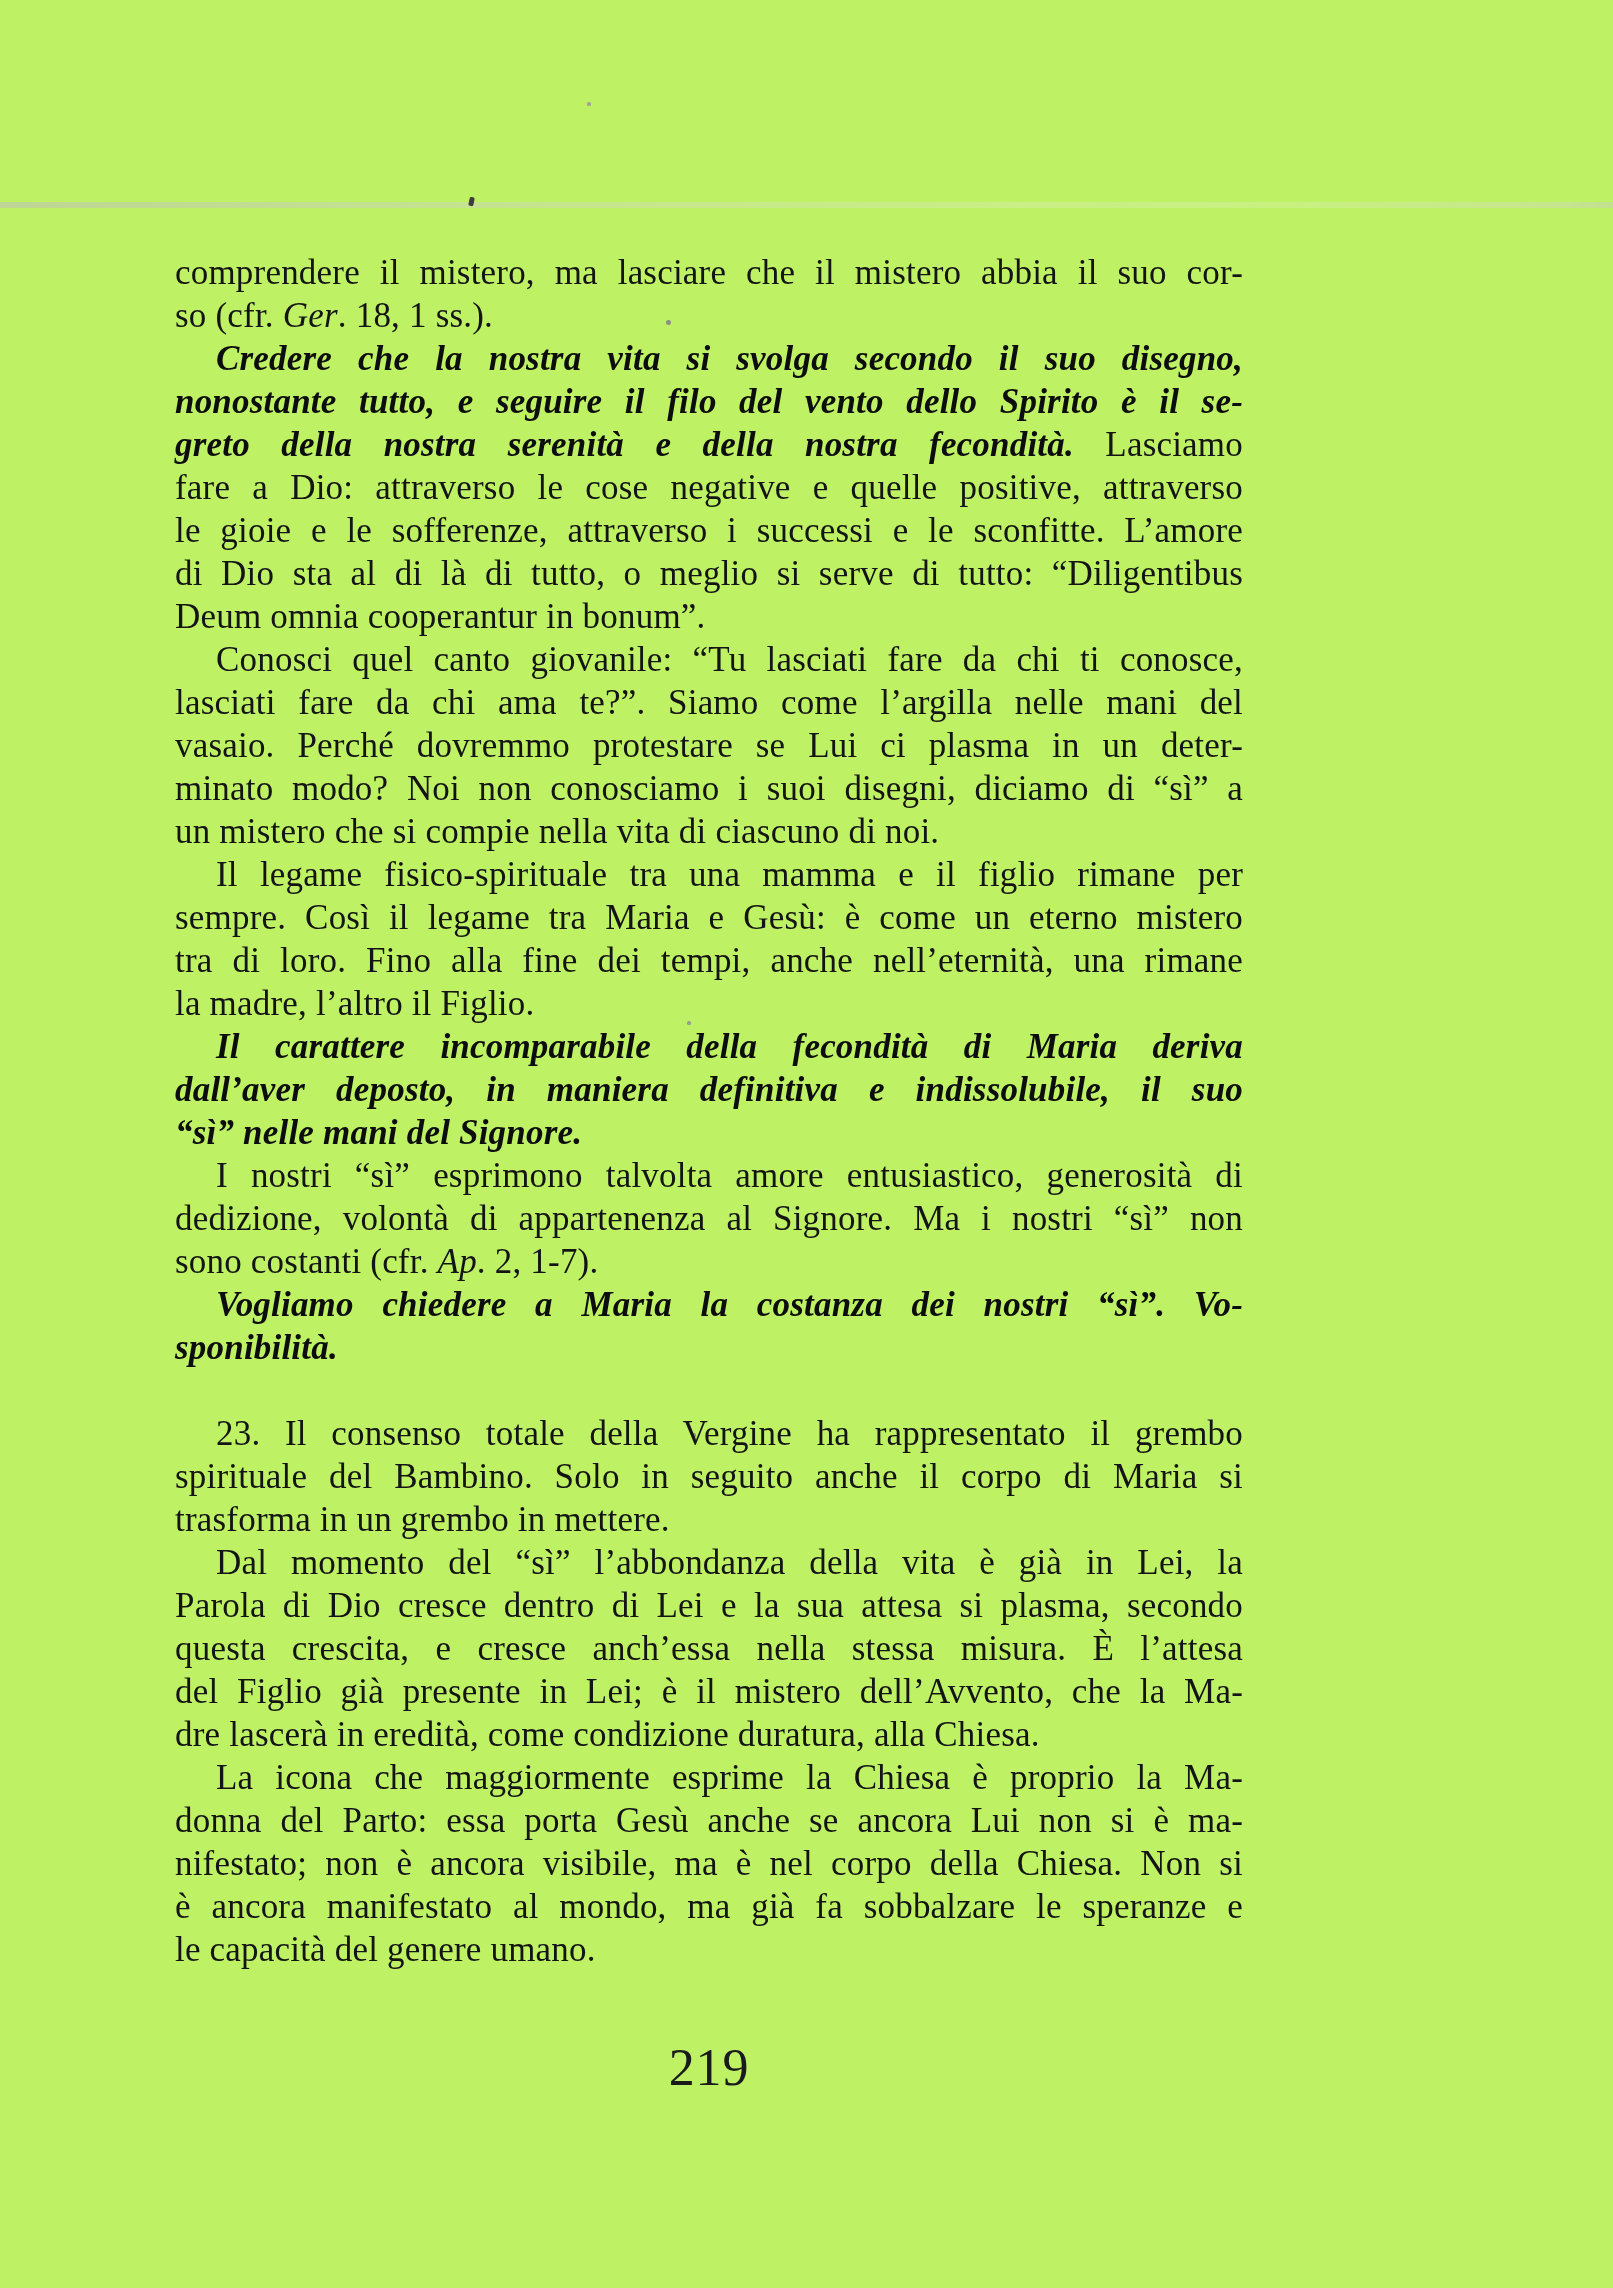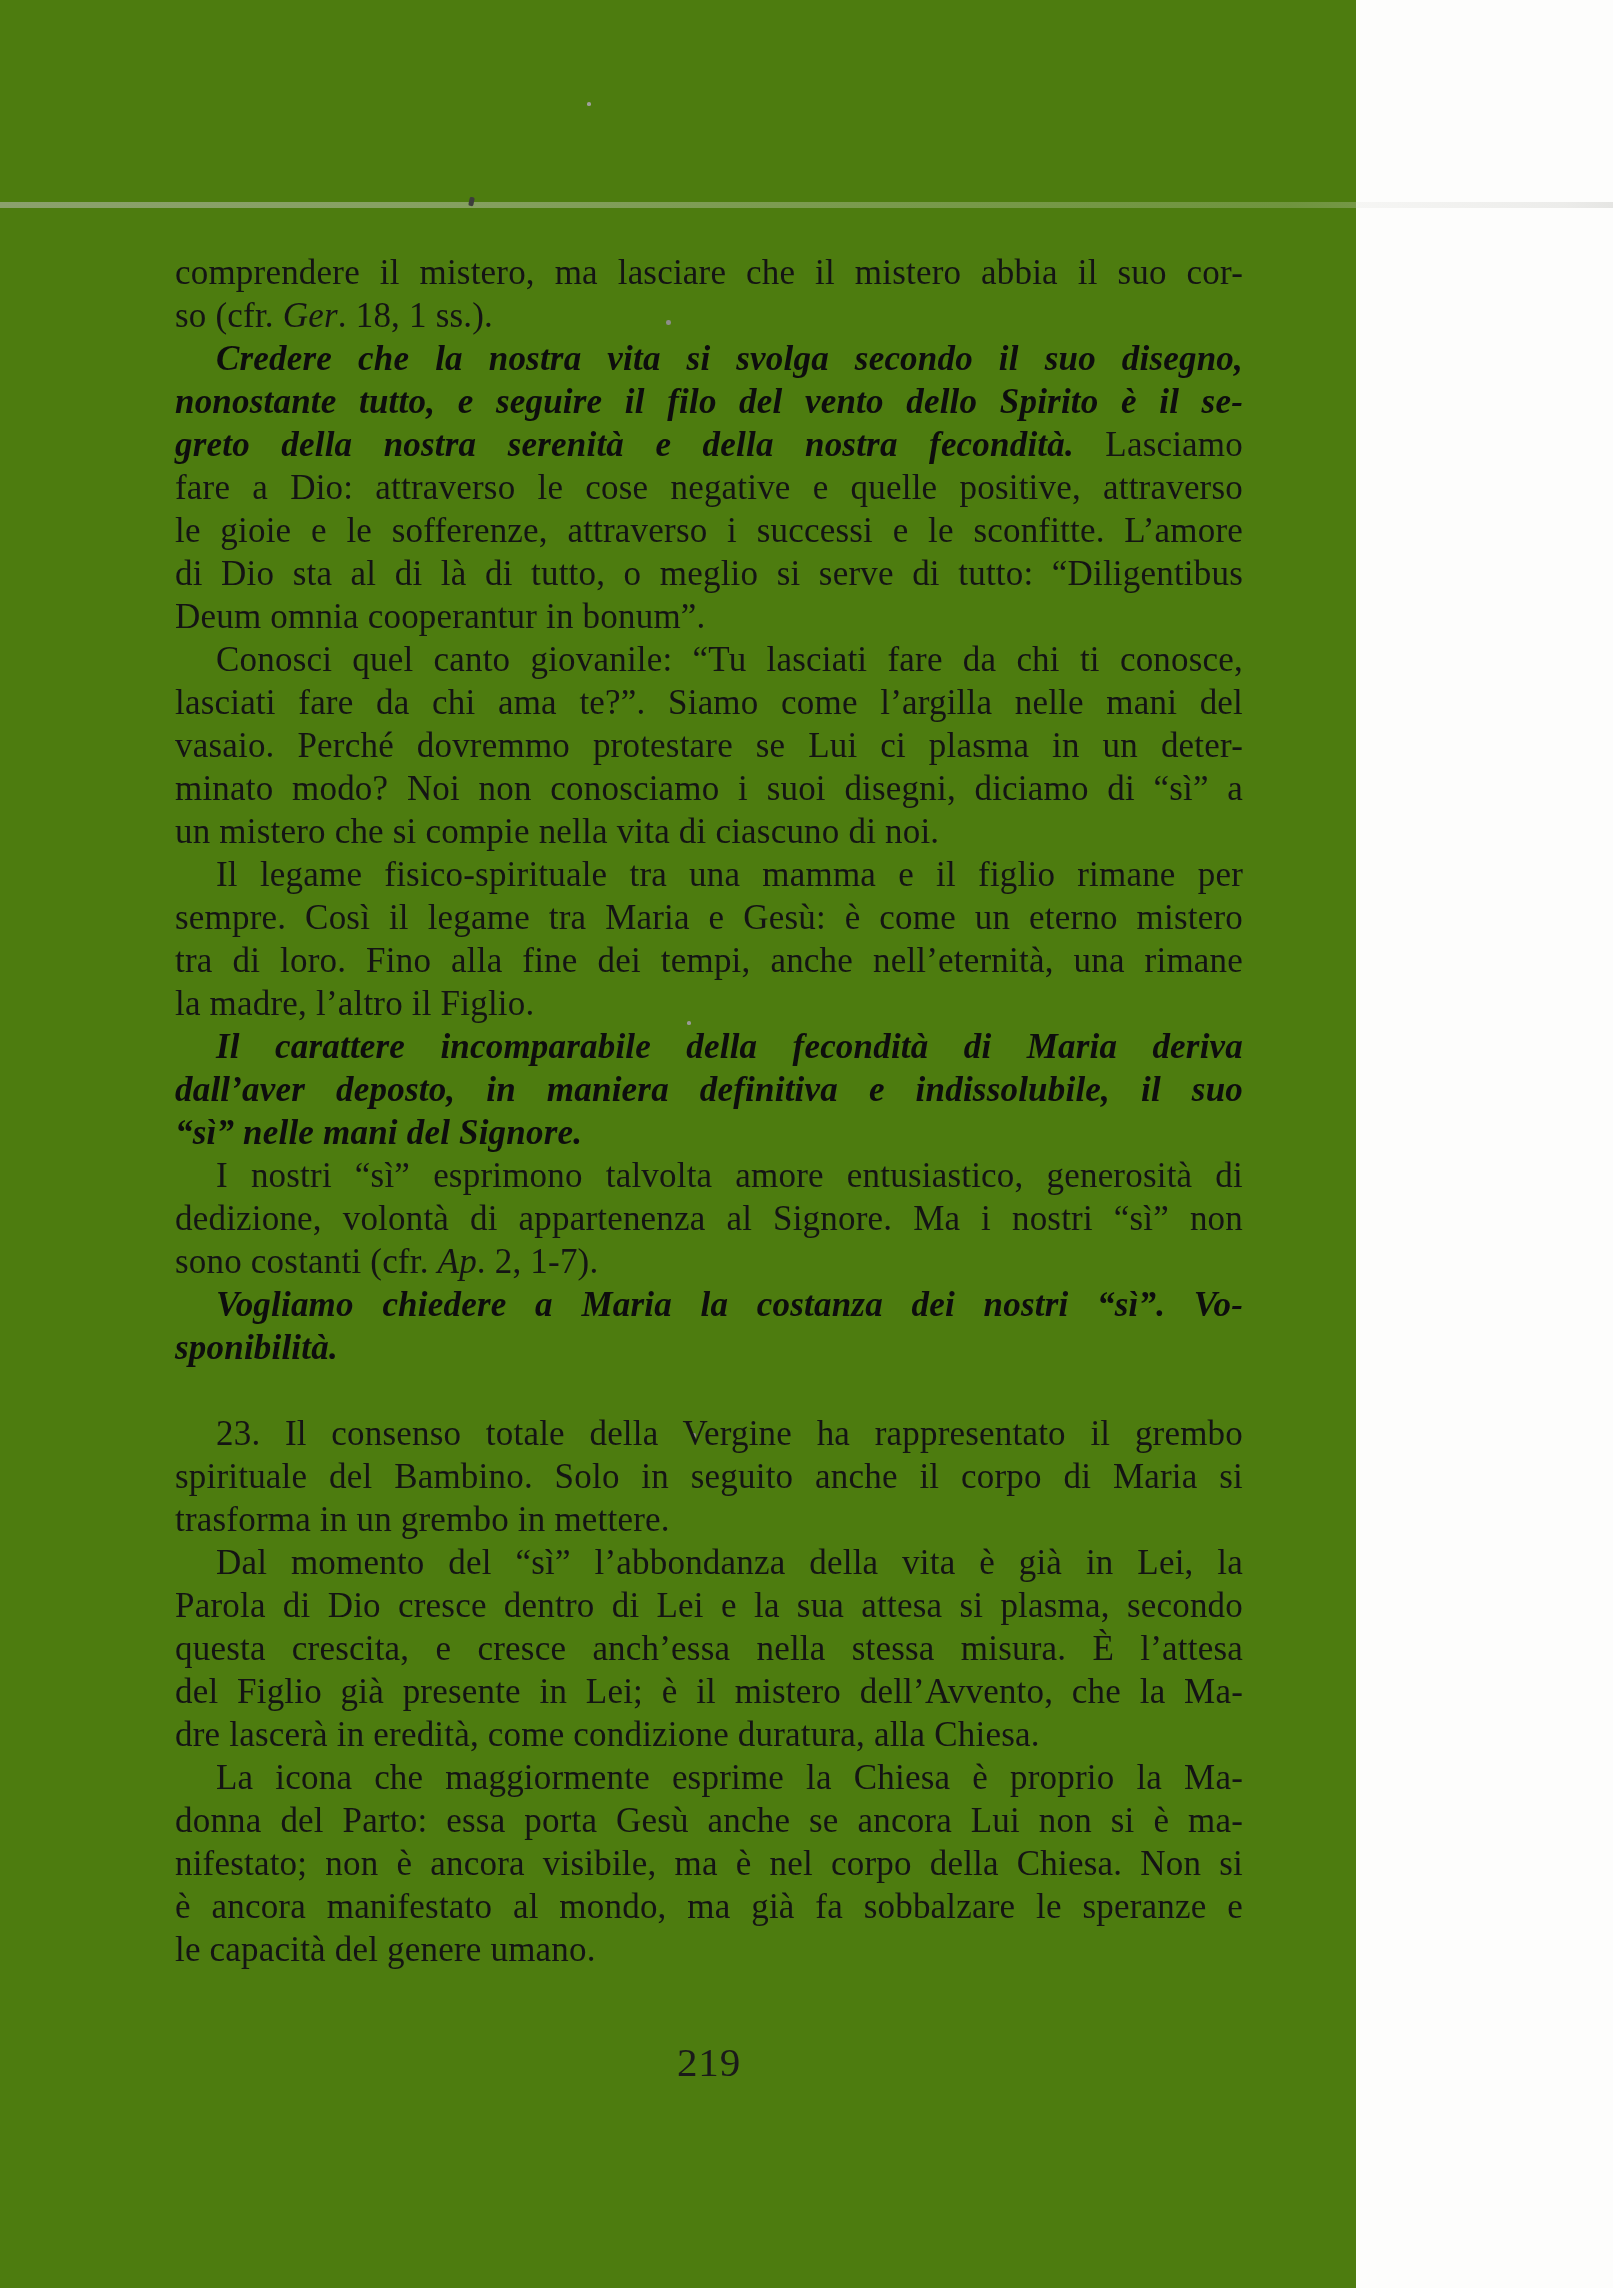--- a/index.html
+++ b/index.html
@@ -5,23 +5,23 @@
   * { margin: 0; padding: 0; box-sizing: border-box; }
   html, body {
     width: 1613px;
     height: 2289px;
     background: #fdfdfc;
     font-family: "Liberation Serif", "DejaVu Serif", serif;
     overflow: hidden;
   }
   .page {
     position: relative;
-    width: 1356px;
+    width: 1613px;
     height: 2289px;
-    background: #4d7c0f;
+    background: #bef264;
     color: #141414;
   }
   
   .scan-line {
     position: absolute;
     left: 0;
     top: 202px;
     width: 1613px;
     height: 5.5px;
     background: linear-gradient(90deg,
@@ -62,21 +62,21 @@
   .line.gap { margin-top: 43px; }
   .line b { font-weight: bold; color: #0d0d0d; font-style: italic; }
   .line i { font-style: italic; }
 
   .page-number {
     position: absolute;
     left: 175px;
     top: 2038px;
     width: 1068px;
     text-align: center;
-    font-size: 41px;
+    font-size: 52px;
     color: #1a1a1a;
     letter-spacing: 0.9px;
   }
 </style>
 </head>
 <body>
 
 <div class="page">
   <div class="scan-line"></div>
   <div class="speck speck-a"></div>

